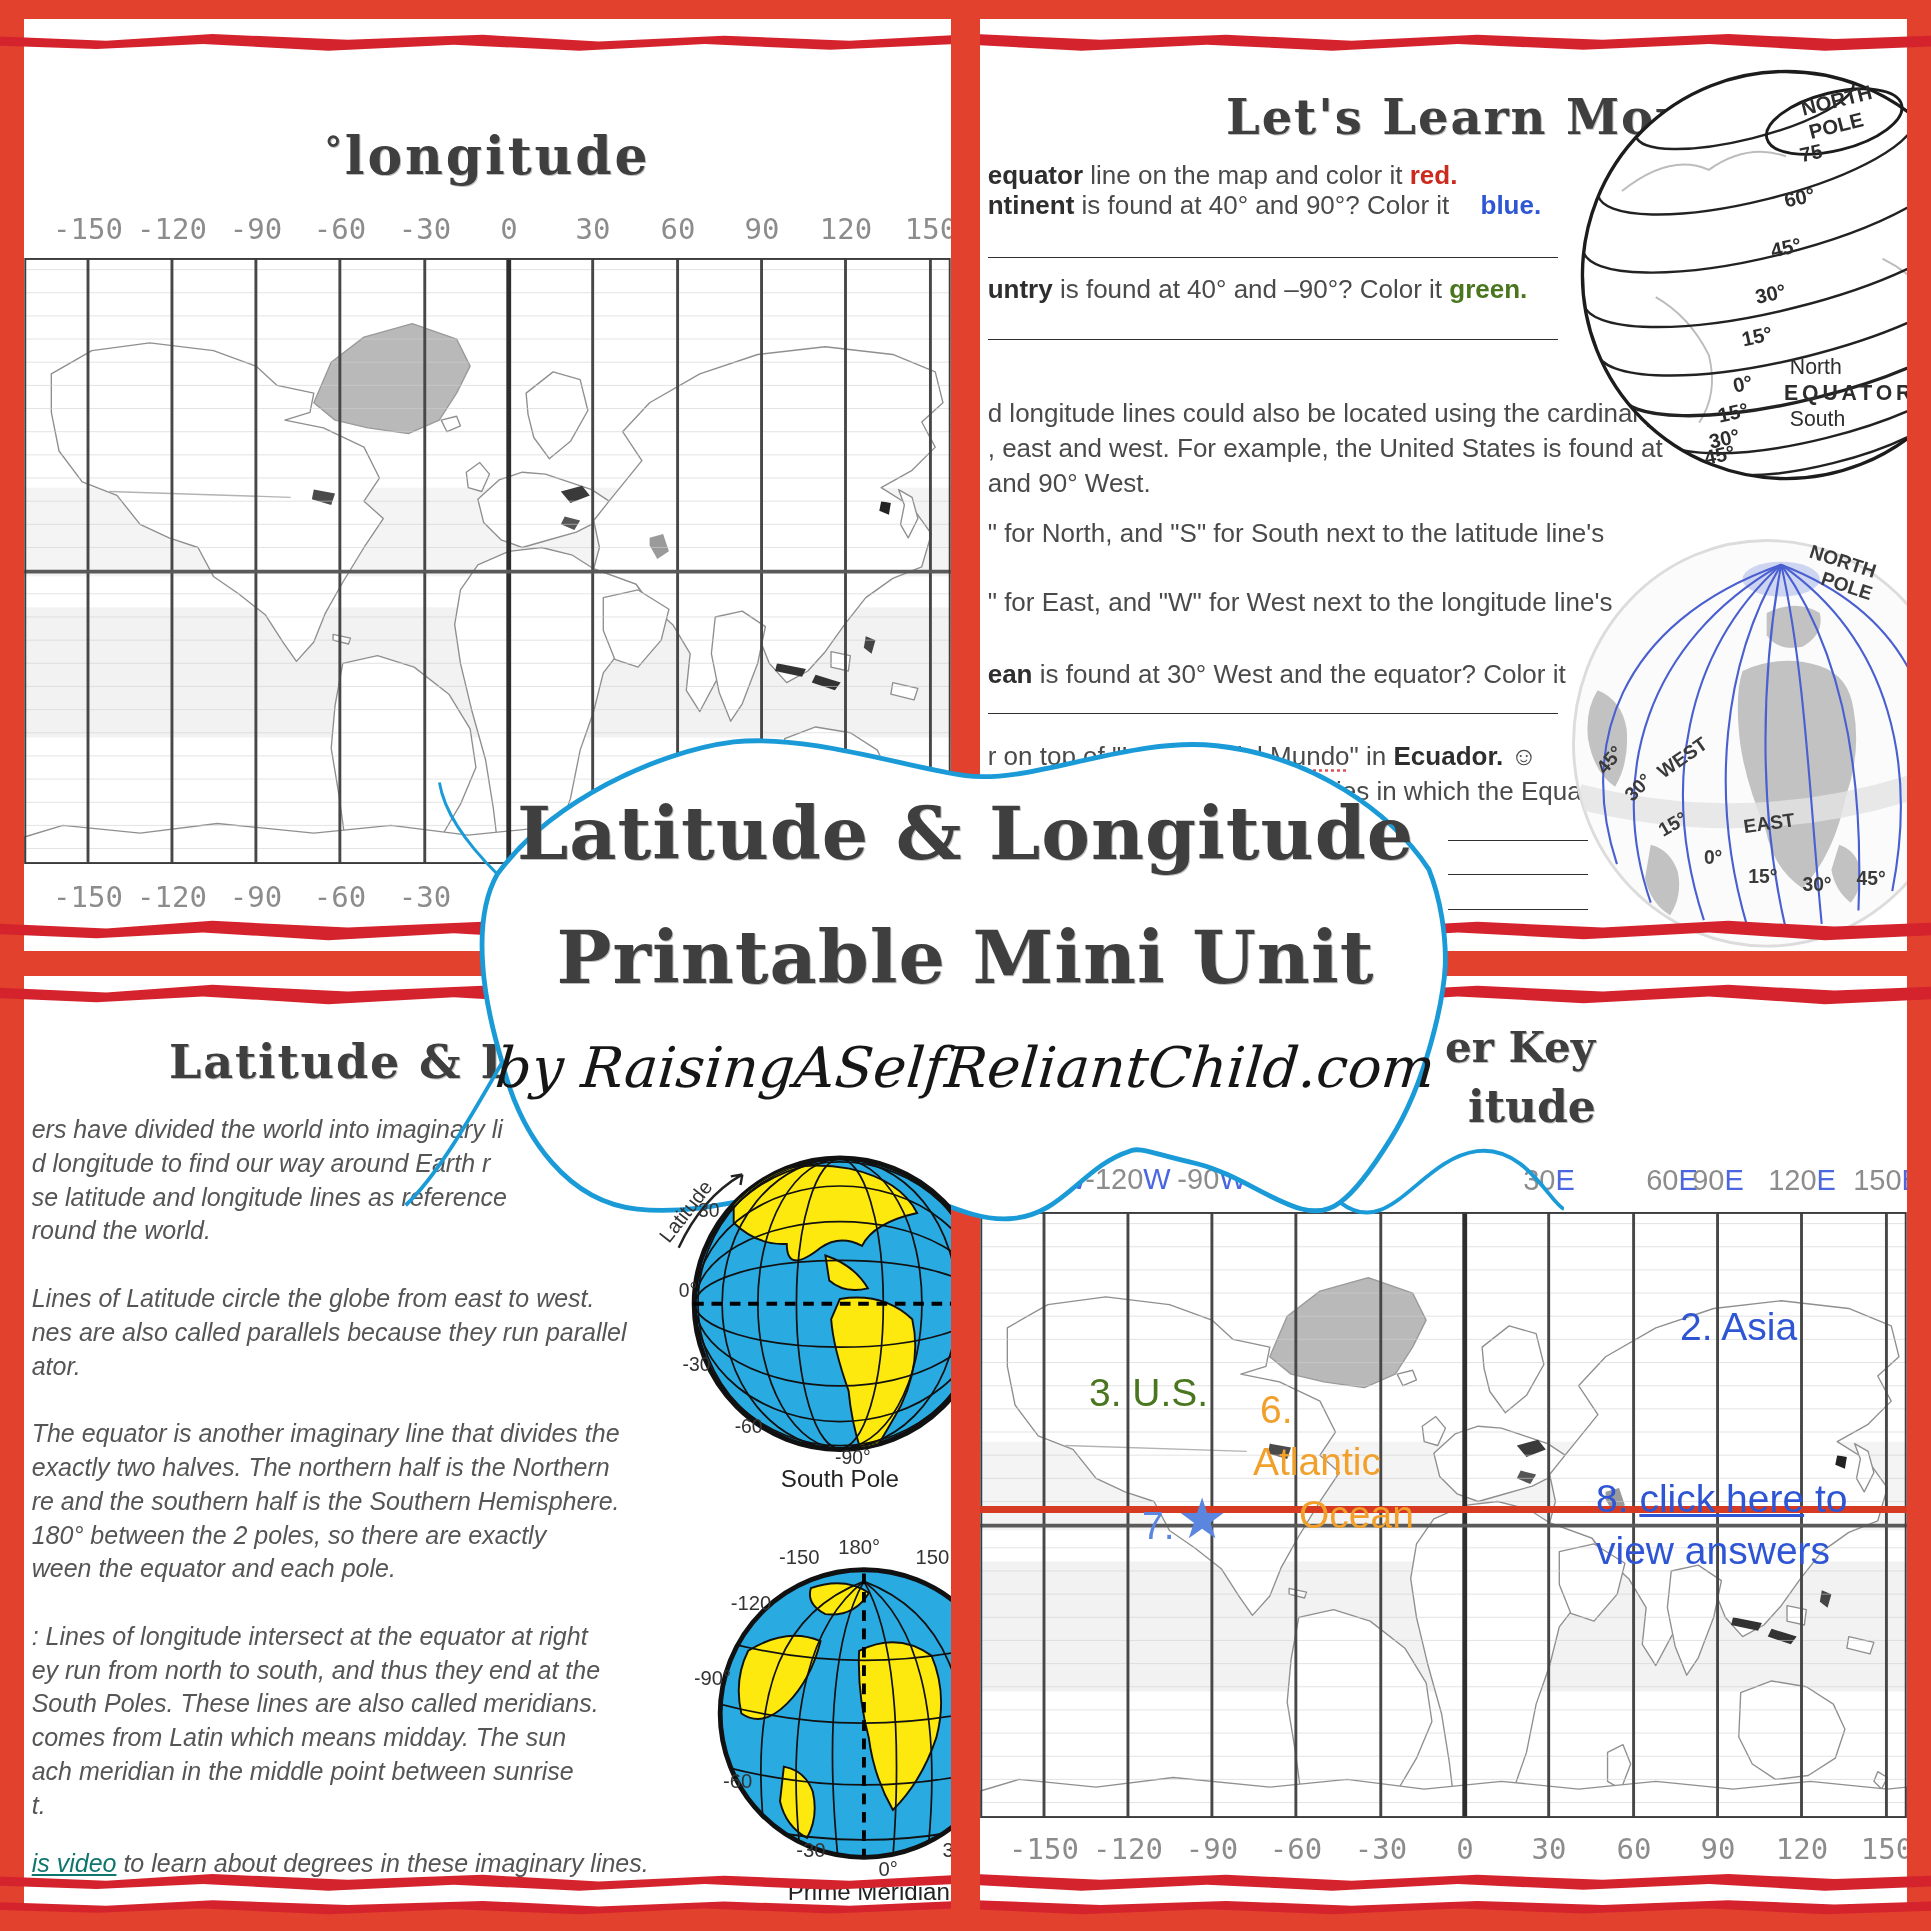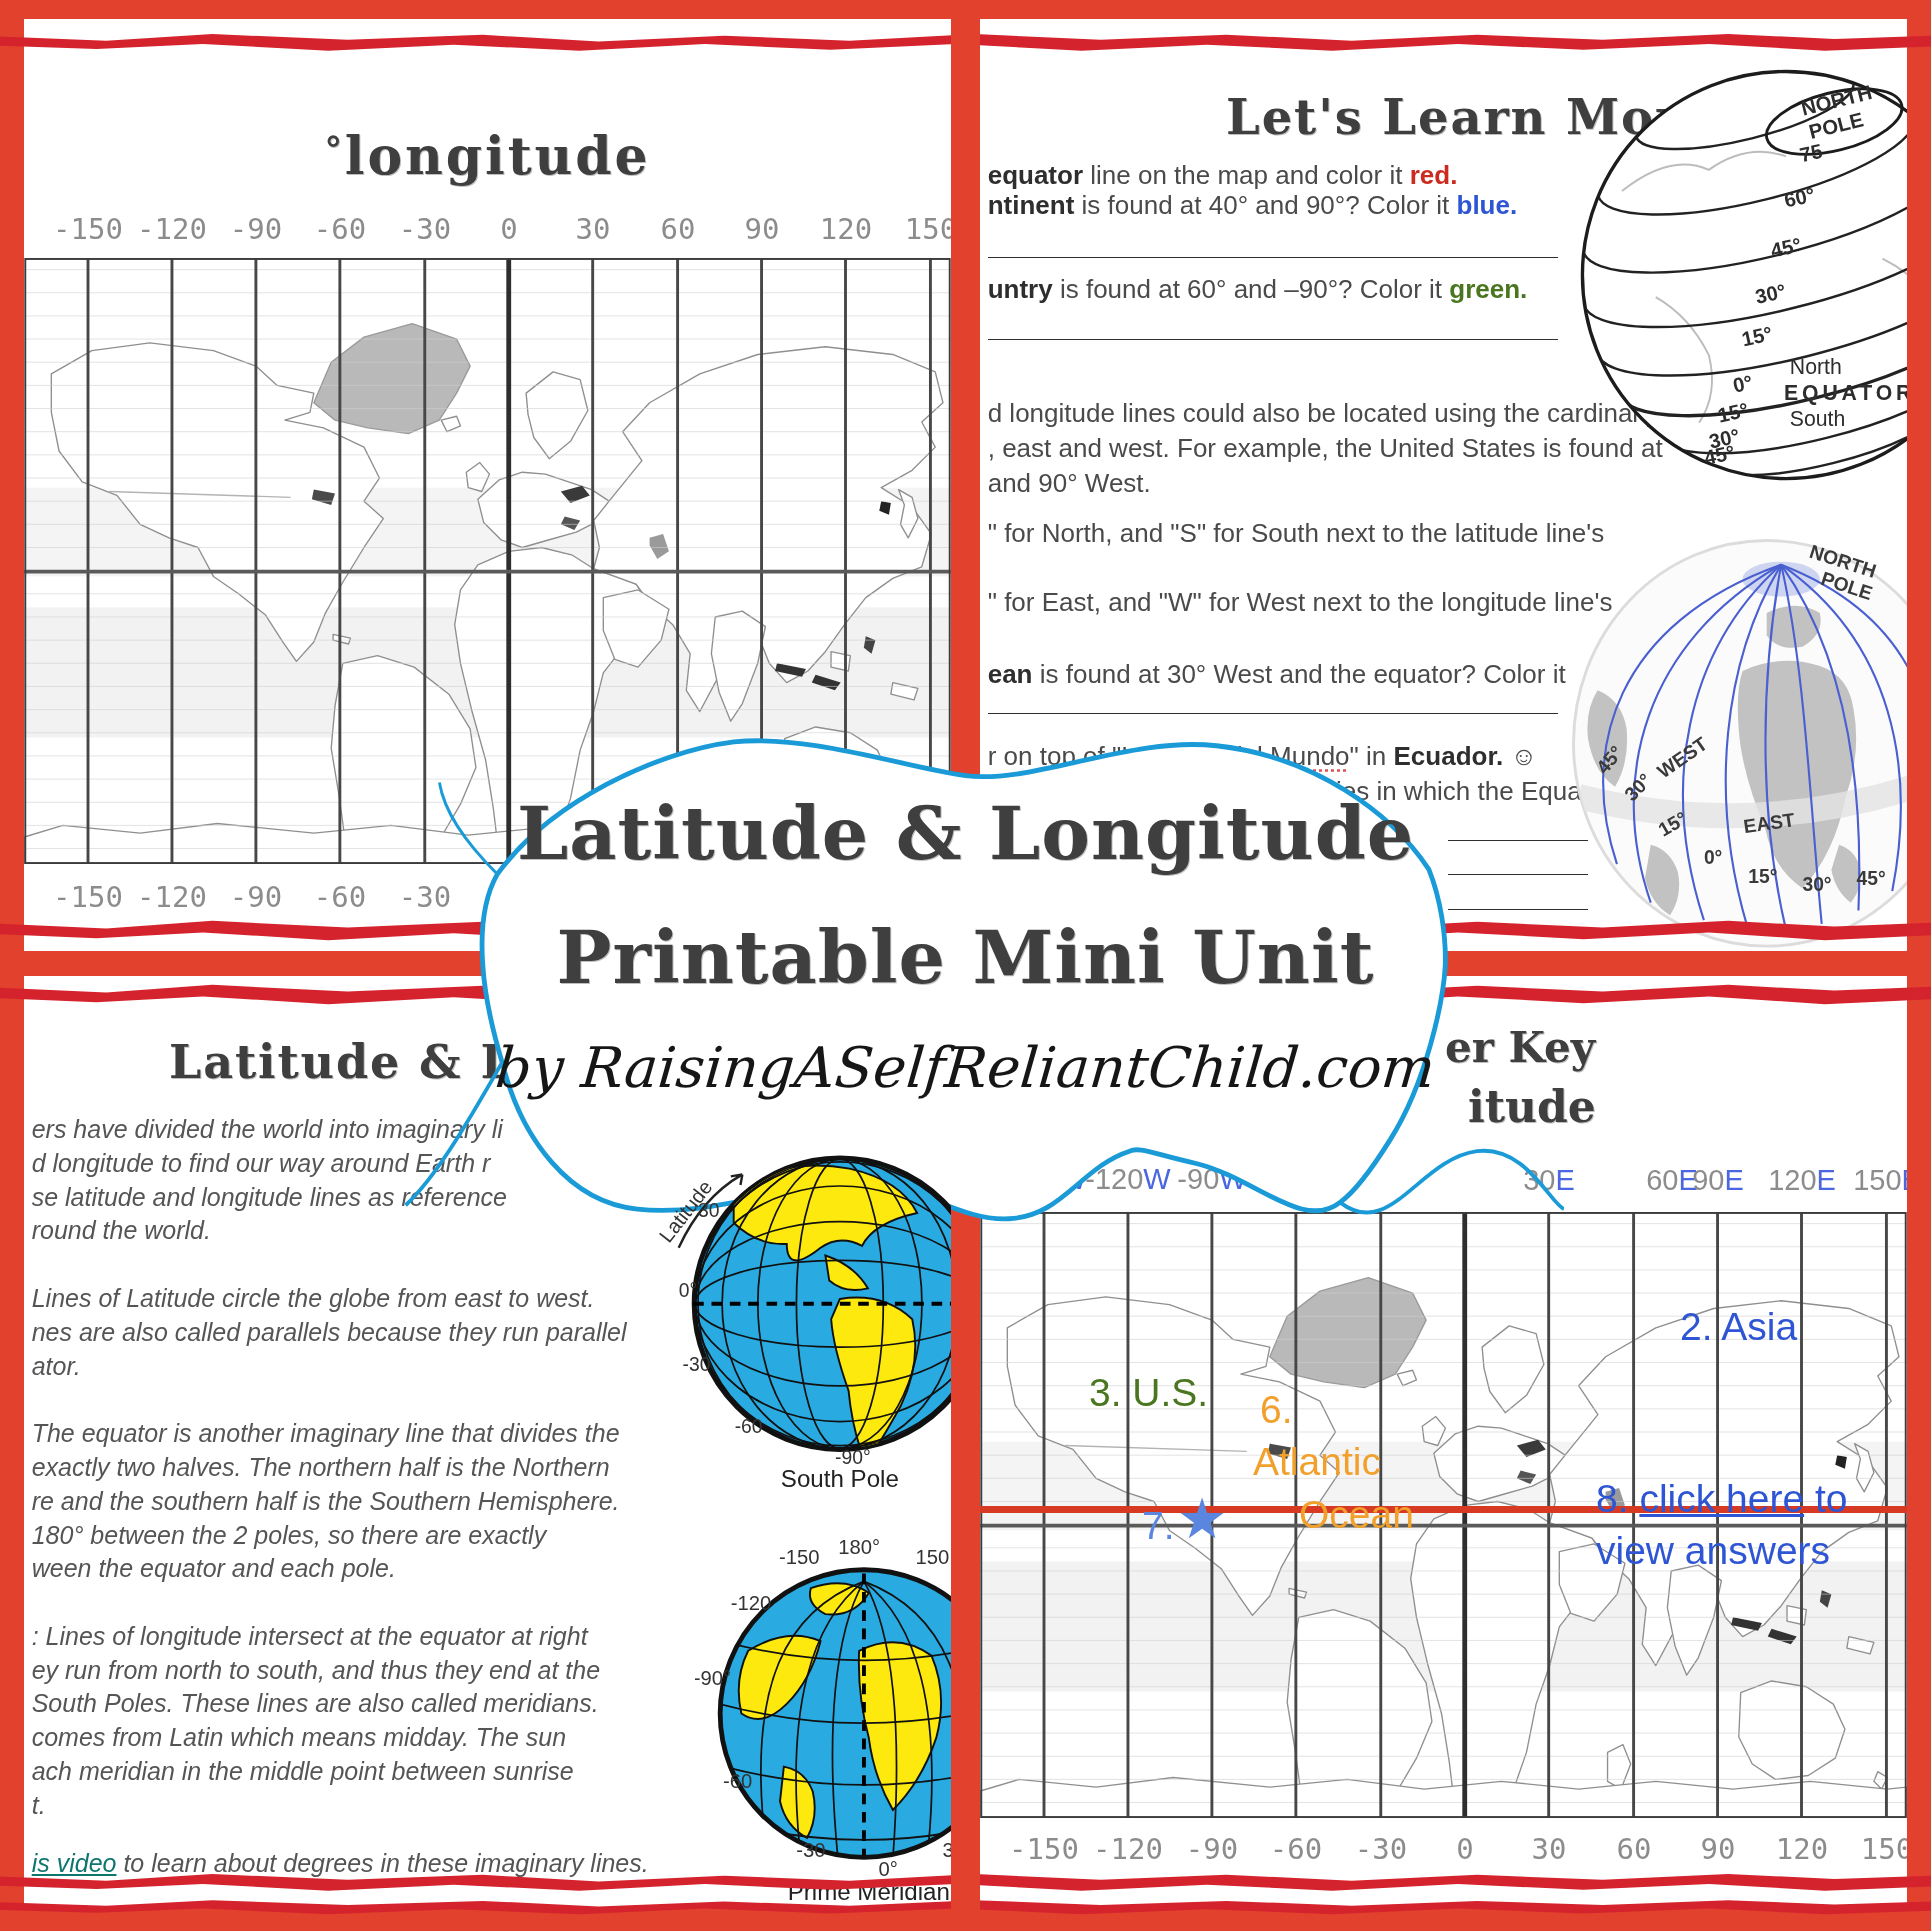--- a/index.html
+++ b/index.html
@@ -17,21 +17,21 @@
   .tick{position:absolute;transform:translateX(-50%);font-size:29px;white-space:nowrap;}
   .we .dir{color:#4a66e0;font-style:normal;}
   .we .num{color:#8c8c8c;font-style:normal;}
   .map{position:absolute;left:0;width:927px;height:606px;}
   .wl{position:absolute;left:7.7px;font-size:26px;color:#4a4a4a;white-space:nowrap;}
   .wl b{color:#2e2e2e;}
   .rl{position:absolute;left:7.7px;font-size:25px;color:#555;white-space:nowrap;font-style:italic;}
   .rule{position:absolute;left:7.7px;width:570px;border-bottom:1.9px solid #2f2f2f;height:0;}
   .blank{position:absolute;width:140px;border-bottom:1.9px solid #2f2f2f;height:0;}
   .c-red{color:#cc2a1e;font-weight:700;}
-  .c-blue{color:#2e55d4;font-weight:700;}
+  .c-blue{color:#2e55d4;font-weight:700;margin-left:24px;}
   .c-green{color:#49761f;font-weight:700;}
   .sq{ text-decoration:underline dotted #e05050; text-underline-offset:3.9px;}
   .link{color:#0f766e;text-decoration:underline;cursor:pointer;}
   .band{position:absolute;left:0;width:1931px;}
   .solidbar{position:absolute;left:0;top:951px;width:1931px;height:25px;background:#e2412d;z-index:5;}
   #divider{position:absolute;left:951px;top:0;width:29px;height:1931px;background:#e2412d;z-index:5;}
   #banner{position:absolute;left:367px;top:676px;width:1197px;height:599px;z-index:10;}
   #banner .t1,#banner .t2{position:absolute;left:0;right:0;text-align:center;font-size:73px;letter-spacing:1px;}
   #banner .t1{top:114px;}
   #banner .t2{top:238px;}
@@ -136,21 +136,21 @@
   <div class="sk" style="position:absolute;top:70px;left:246px;font-size:48px;letter-spacing:1.9px;">Let's Learn More</div>
 
   <div class="wl" style="top:141px;">
     <b>equator</b><span> line on the map and color it </span><span class="c-red">red.</span>
   </div>
   <div class="wl" style="top:171px;">
     <b>ntinent</b><span> is found at 40° and 90°? Color it </span><span class="c-blue">blue.</span>
   </div>
   <div class="rule" style="top:238px;"></div>
   <div class="wl" style="top:255px;">
-    <b>untry</b><span> is found at 60° and –90°? Color it </span><span class="c-green">green.</span>
+    <b>untry</b><span> is found at 40° and –90°? Color it </span><span class="c-green">green.</span>
   </div>
   <div class="rule" style="top:320px;"></div>
   <div class="wl" style="top:379px;">d longitude lines could also be located using the cardinal points:</div>
   <div class="wl" style="top:414px;">, east and west. For example, the United States is found at</div>
   <div class="wl" style="top:449px;">and 90° West.</div>
   <div class="wl" style="top:499px;">" for North, and "S" for South next to the latitude line's</div>
   <div class="wl" style="top:568px;">" for East, and "W" for West next to the longitude line's</div>
   <div class="wl" style="top:640px;">
     <b>ean</b><span> is found at 30° West and the equator? Color it</span>
   </div>

